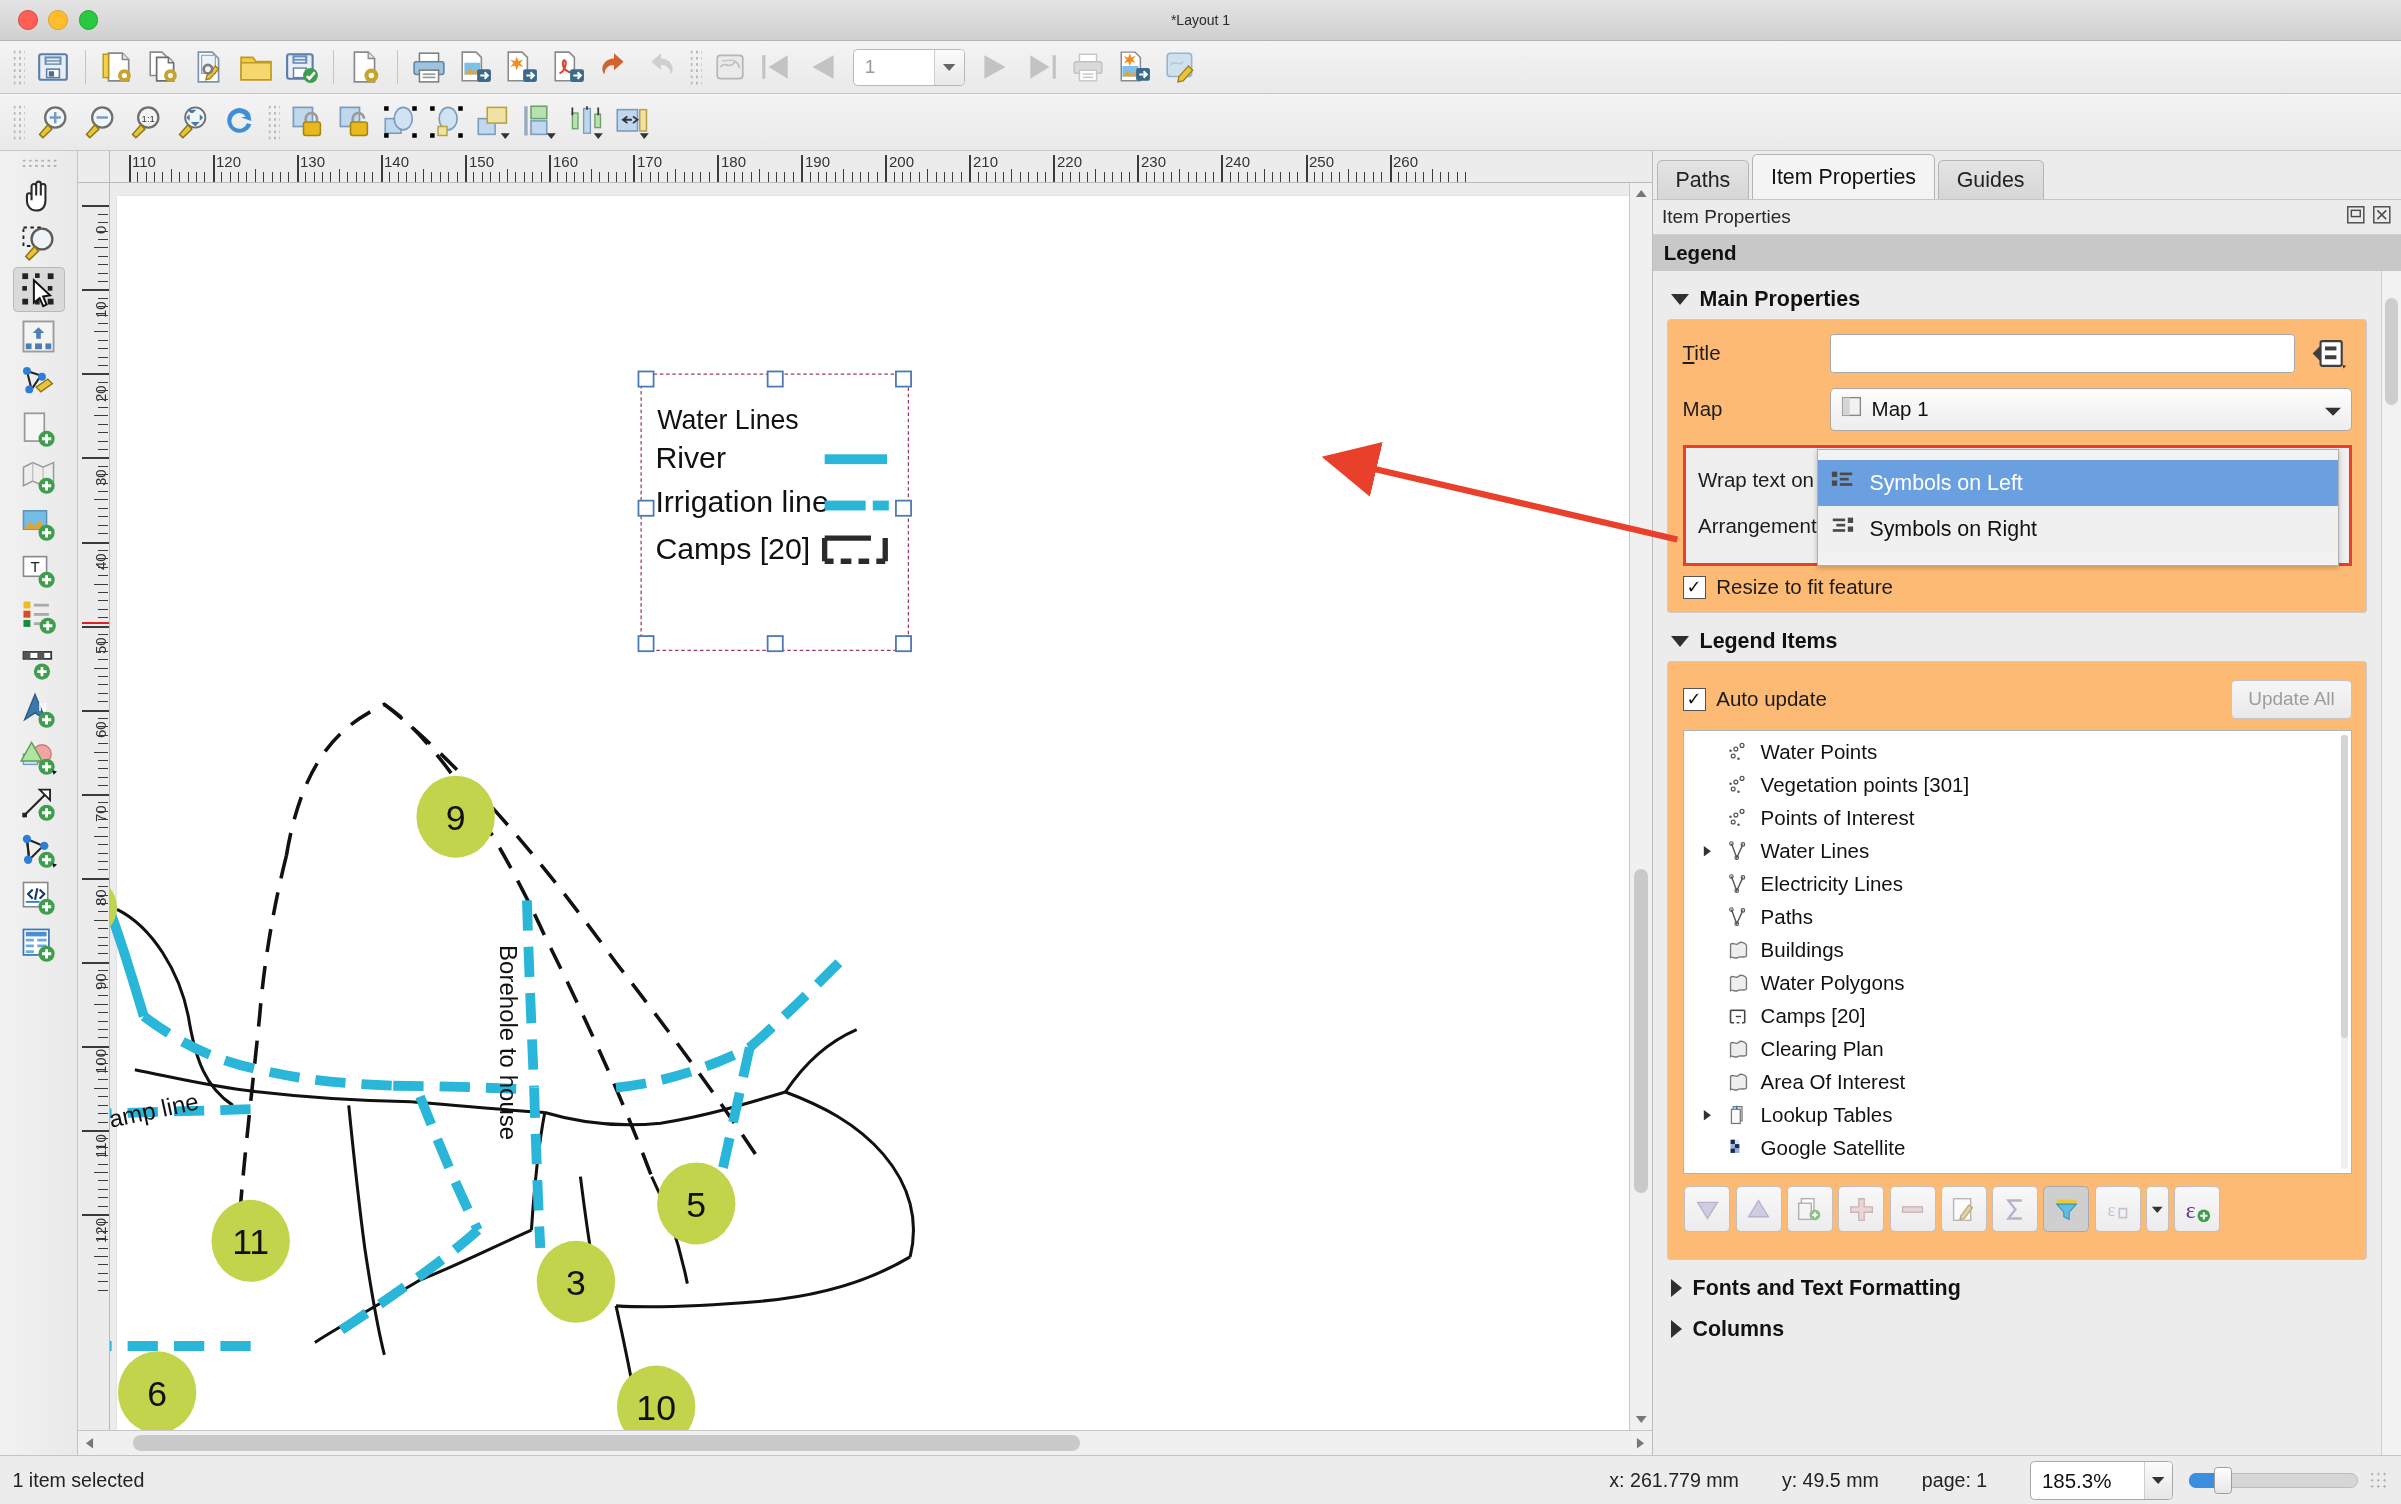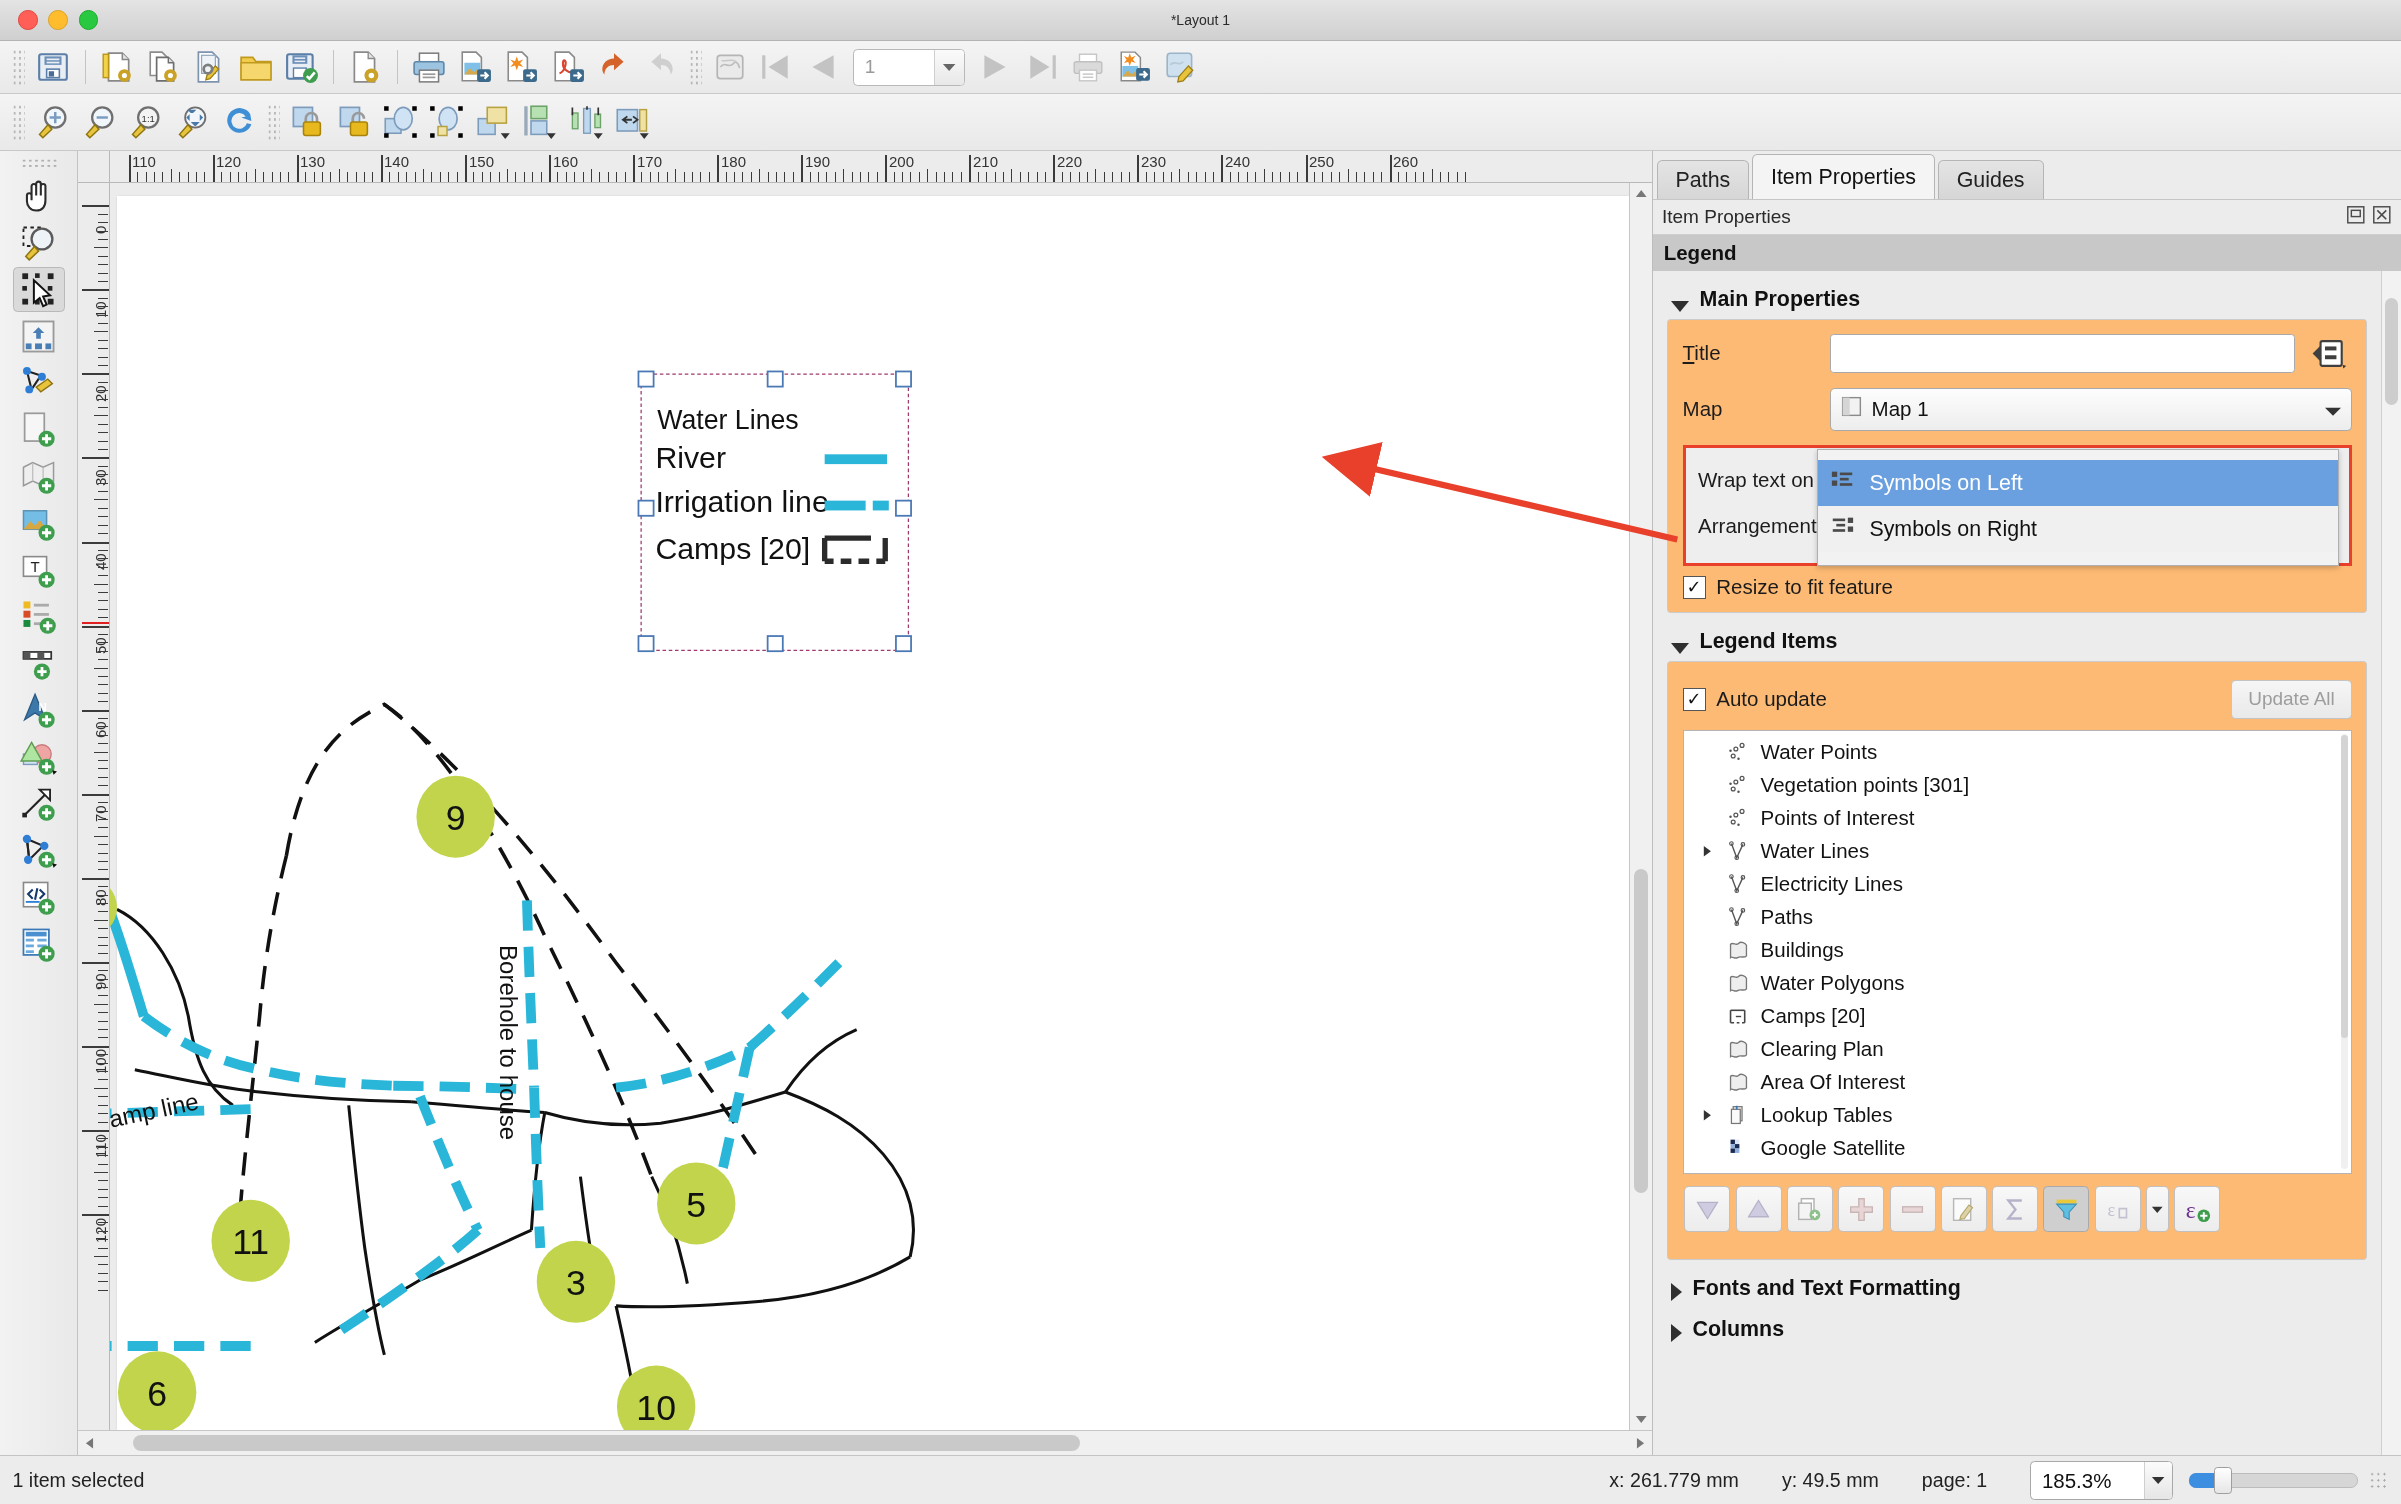--- a/index.html
+++ b/index.html
@@ -183,21 +183,21 @@
   .panel-title {
     height: 36px; display: flex; align-items: center; padding-left: 10.7px;
     background: #c8c8c8; font-size: 20.5px; font-weight: bold; color: #111;
   }
   .dock-scroll { flex: 1; display: flex; min-height: 0; }
   .dock-content { flex: 1; padding: 0 14.3px; overflow: hidden; position: relative; }
   .dock-vscroll { width: 19.6px; flex: 0 0 19.6px; background: #f2f2f2; border-left: 0.9px solid #d0d0d0; position: relative; }
   .dock-vscroll .dthumb { position: absolute; left: 2.7px; right: 2.7px; top: 27px; height: 107px; background: #cdcdcd; border-radius: 7.1px;}
 
   .group-head {
-    display: flex; align-items: flex-end; gap: 10.7px;
+    display: flex; align-items: center; gap: 10.7px;
     font-size: 21.4px; font-weight: bold; color: #111;
     margin: 16px 0 7.1px 3.6px;
   }
   .tri { width: 0; height: 0; }
   .tri.down { border-left: 9.8px solid transparent; border-right: 9.8px solid transparent; border-top: 11.6px solid #2f2f2f; }
   .tri.right { border-top: 9.8px solid transparent; border-bottom: 9.8px solid transparent; border-left: 11.6px solid #2f2f2f; }
 
   .group-box {
     border: 0.9px solid #cbcbcb; border-radius: 3.6px;
     background: #fdba74; padding: 12.5px 14.3px;

